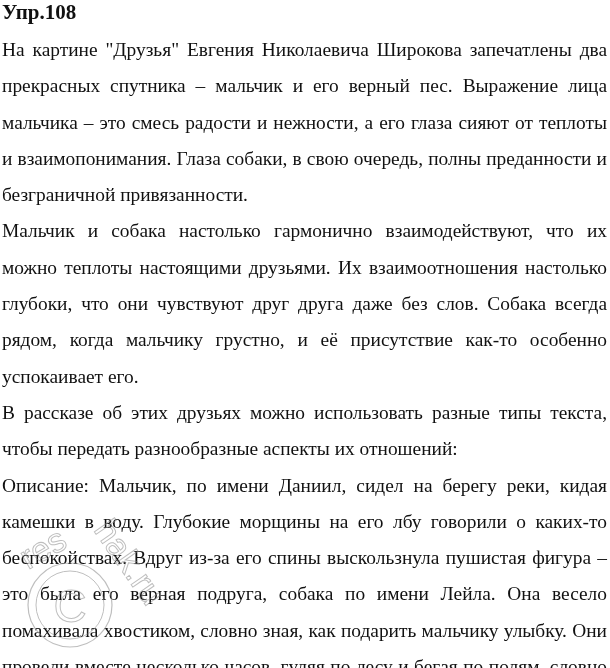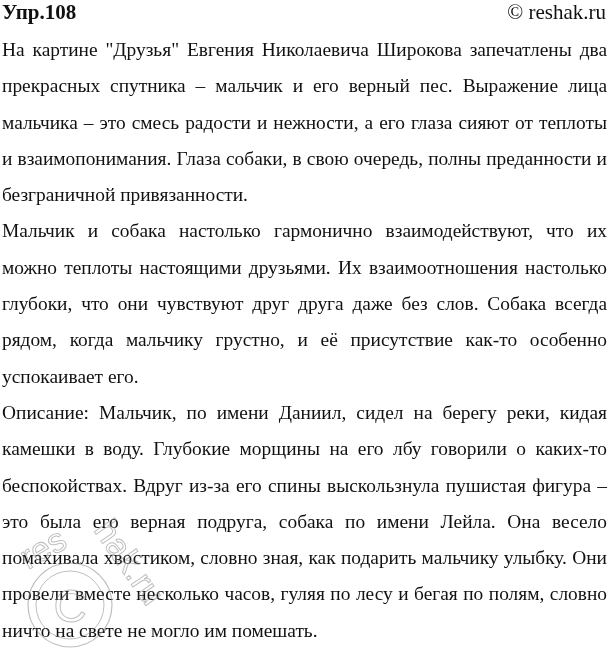--- a/index.html
+++ b/index.html
@@ -59,26 +59,26 @@
       height: 165px;
       pointer-events: none;
       opacity: 0.55;
     }
   </style>
 </head>
 <body>
 
 <div class="header">
   <div class="ex-title">Упр.108</div>
-  <div class="copyright">© reshak.ru</div>
 </div>
 
 <div class="content">
   <p class="para">На картине "Друзья" Евгения Николаевича Широкова запечатлены два прекрасных спутника – мальчик и его верный пес. Выражение лица мальчика – это смесь радости и нежности, а его глаза сияют от теплоты и взаимопонимания. Глаза собаки, в свою очередь, полны преданности и безграничной привязанности.</p>
   <p class="para">Мальчик и собака настолько гармонично взаимодействуют, что их можно теплоты настоящими друзьями. Их взаимоотношения настолько глубоки, что они чувствуют друг друга даже без слов. Собака всегда рядом, когда мальчику грустно, и её присутствие как-то особенно успокаивает его.</p>
+  <p class="para">В рассказе об этих друзьях можно использовать разные типы текста, чтобы передать разнообразные аспекты их отношений:</p>
   <p class="para">Описание: Мальчик, по имени Даниил, сидел на берегу реки, кидая камешки в воду. Глубокие морщины на его лбу говорили о каких-то беспокойствах. Вдруг из-за его спины выскользнула пушистая фигура – это была его верная подруга, собака по имени Лейла. Она весело помахивала хвостиком, словно зная, как подарить мальчику улыбку. Они провели вместе несколько часов, гуляя по лесу и бегая по полям, словно ничто на свете не могло им помешать.</p>
 </div>
 
 <div class="watermark">
   <svg width="160" height="165" viewBox="0 0 160 165">
     <circle cx="62" cy="105" r="42" fill="none" stroke="#8a8a8a" stroke-width="1.2"></circle>
     <circle cx="62" cy="105" r="34" fill="none" stroke="#8a8a8a" stroke-width="1"></circle>
     <text x="62" y="122" text-anchor="middle" font-family="Liberation Sans, sans-serif" font-size="46" fill="none" stroke="#8a8a8a" stroke-width="1">C</text>
     <text x="0" y="0" font-family="Liberation Sans, sans-serif" font-size="34" fill="none" stroke="#8a8a8a" stroke-width="1" transform="translate(20,70) rotate(-30)">res</text>
     <text x="0" y="0" font-family="Liberation Sans, sans-serif" font-size="34" fill="none" stroke="#8a8a8a" stroke-width="1" transform="translate(85,30) rotate(55)">hak.ru</text>

